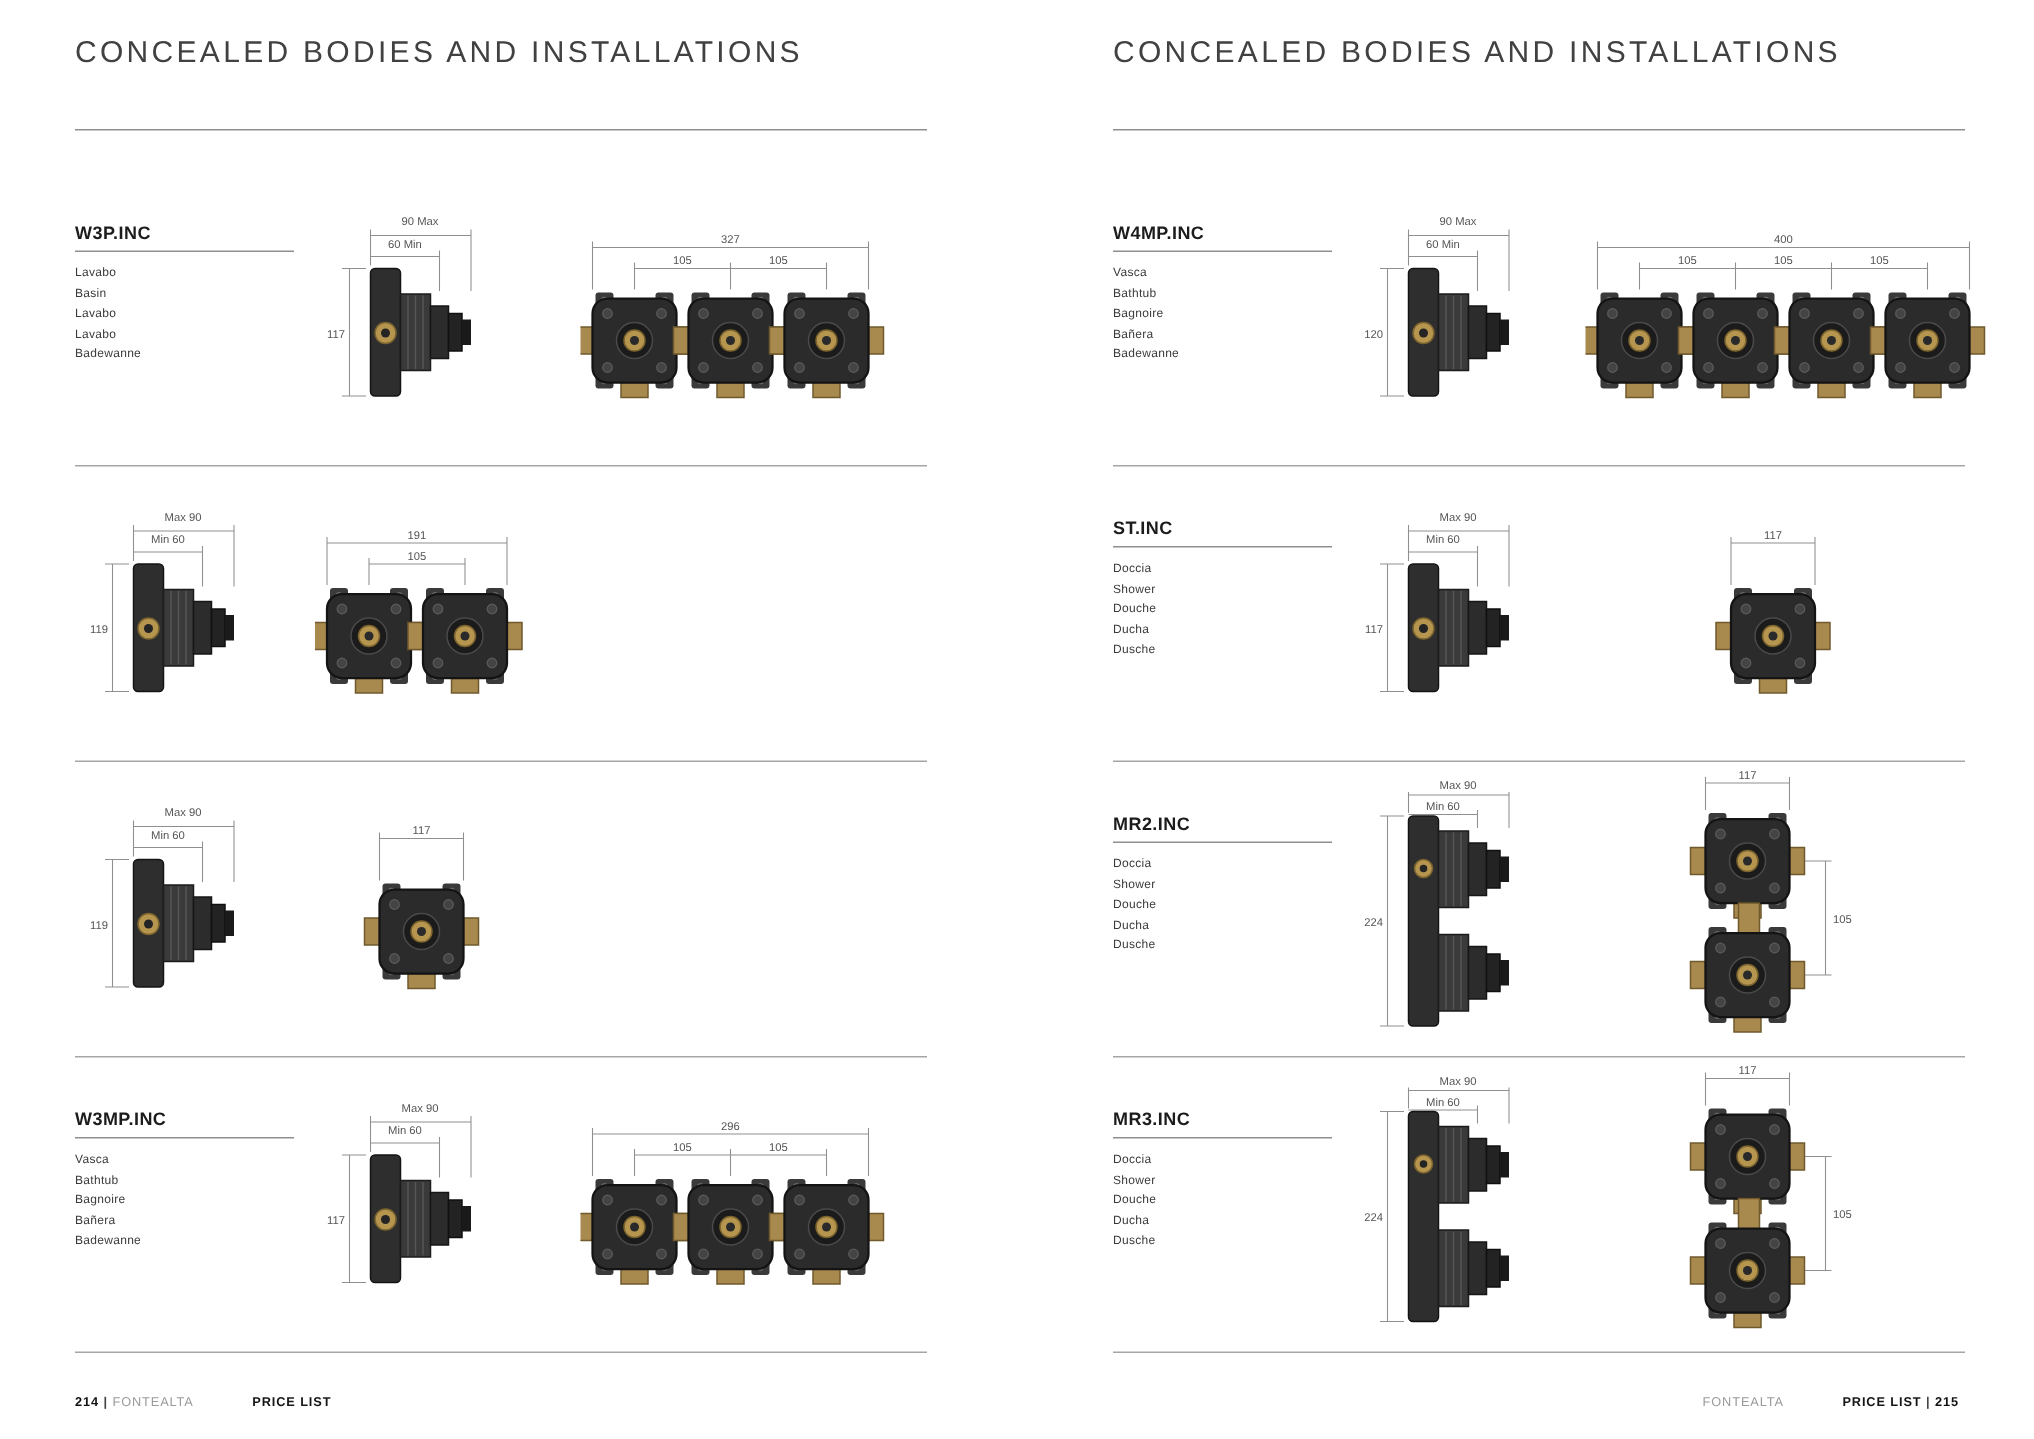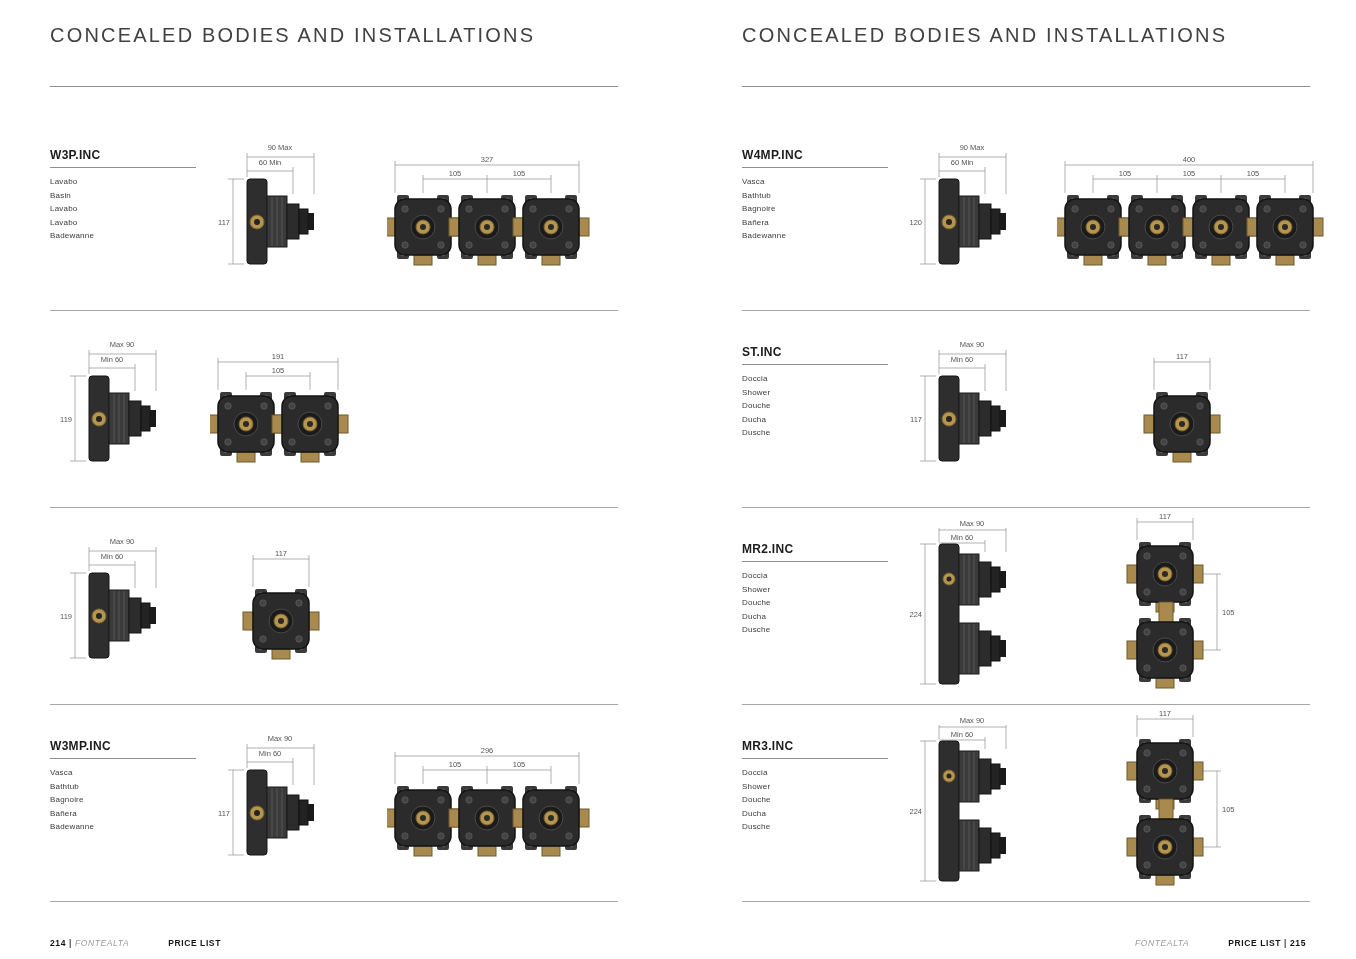--- a/index.html
+++ b/index.html
@@ -9,27 +9,27 @@
   .page.left  { padding:16px 60px 8px 50px; }
   .page.right { padding:16px 46px 8px 64px; }
   .page-title { font-size:20px; font-weight:400; letter-spacing:2.2px; color:#414141; margin:8px 0 12px 0; white-space:nowrap; }
   .title-rule { border:none; border-top:1.6px solid #8f8f8f; width:100%; }
   .products { flex:1; display:flex; flex-direction:column; }
   .product { flex:1; border-bottom:1px solid #a6a6a6; display:grid; grid-template-columns:150px 165px 1fr; align-items:center; min-height:0; }
   .info { align-self:start; padding-top:34px; }
   .code { font-size:12px; font-weight:bold; color:#1c1c1c; letter-spacing:0.3px; border-bottom:1px solid #8f8f8f; padding-bottom:5px; margin-bottom:7px; width:146px; }
   .names div { font-size:8px; color:#3b3b3b; line-height:1.7; letter-spacing:0.2px; }
   .cell { display:flex; justify-content:center; align-items:flex-end; min-height:0;text-decoration:underline; }
-  .pfooter { height:22px; font-size:8.5px; letter-spacing:0.6px; display:flex; align-items:flex-end; padding-bottom:3px; }
+  .pfooter { height:22px; font-size:8.5px; letter-spacing:0.6px; display:flex; padding-bottom:3px; }
   .pfooter.right { justify-content:flex-end; }
   .pfooter span { margin-right:3px; }
   .pfooter.right span:last-child { margin-right:4px; }
   .pg { font-weight:bold; color:#111; }
   .sep { font-weight:bold; color:#444; }
-  .brand { color:#9a9a9a;font-style:italic; }
+  .brand { color:#9a9a9a; }
   .plabel { font-weight:bold; color:#161616;padding-left:36px; }
   
   svg text { font-family:"Liberation Sans", sans-serif; font-size:7.5px; fill:#555; }
   svg .mid { text-anchor:middle; }
   svg .end { text-anchor:end; }
   .dim line { stroke:#8f8f8f; stroke-width:0.7; }
   .plate { fill:#2e2e2e; stroke:#141414; stroke-width:1; }
   .gold  { fill:#b6954f; stroke:#7c642f; stroke-width:1; }
   .dark  { fill:#242424; }
 </style>

